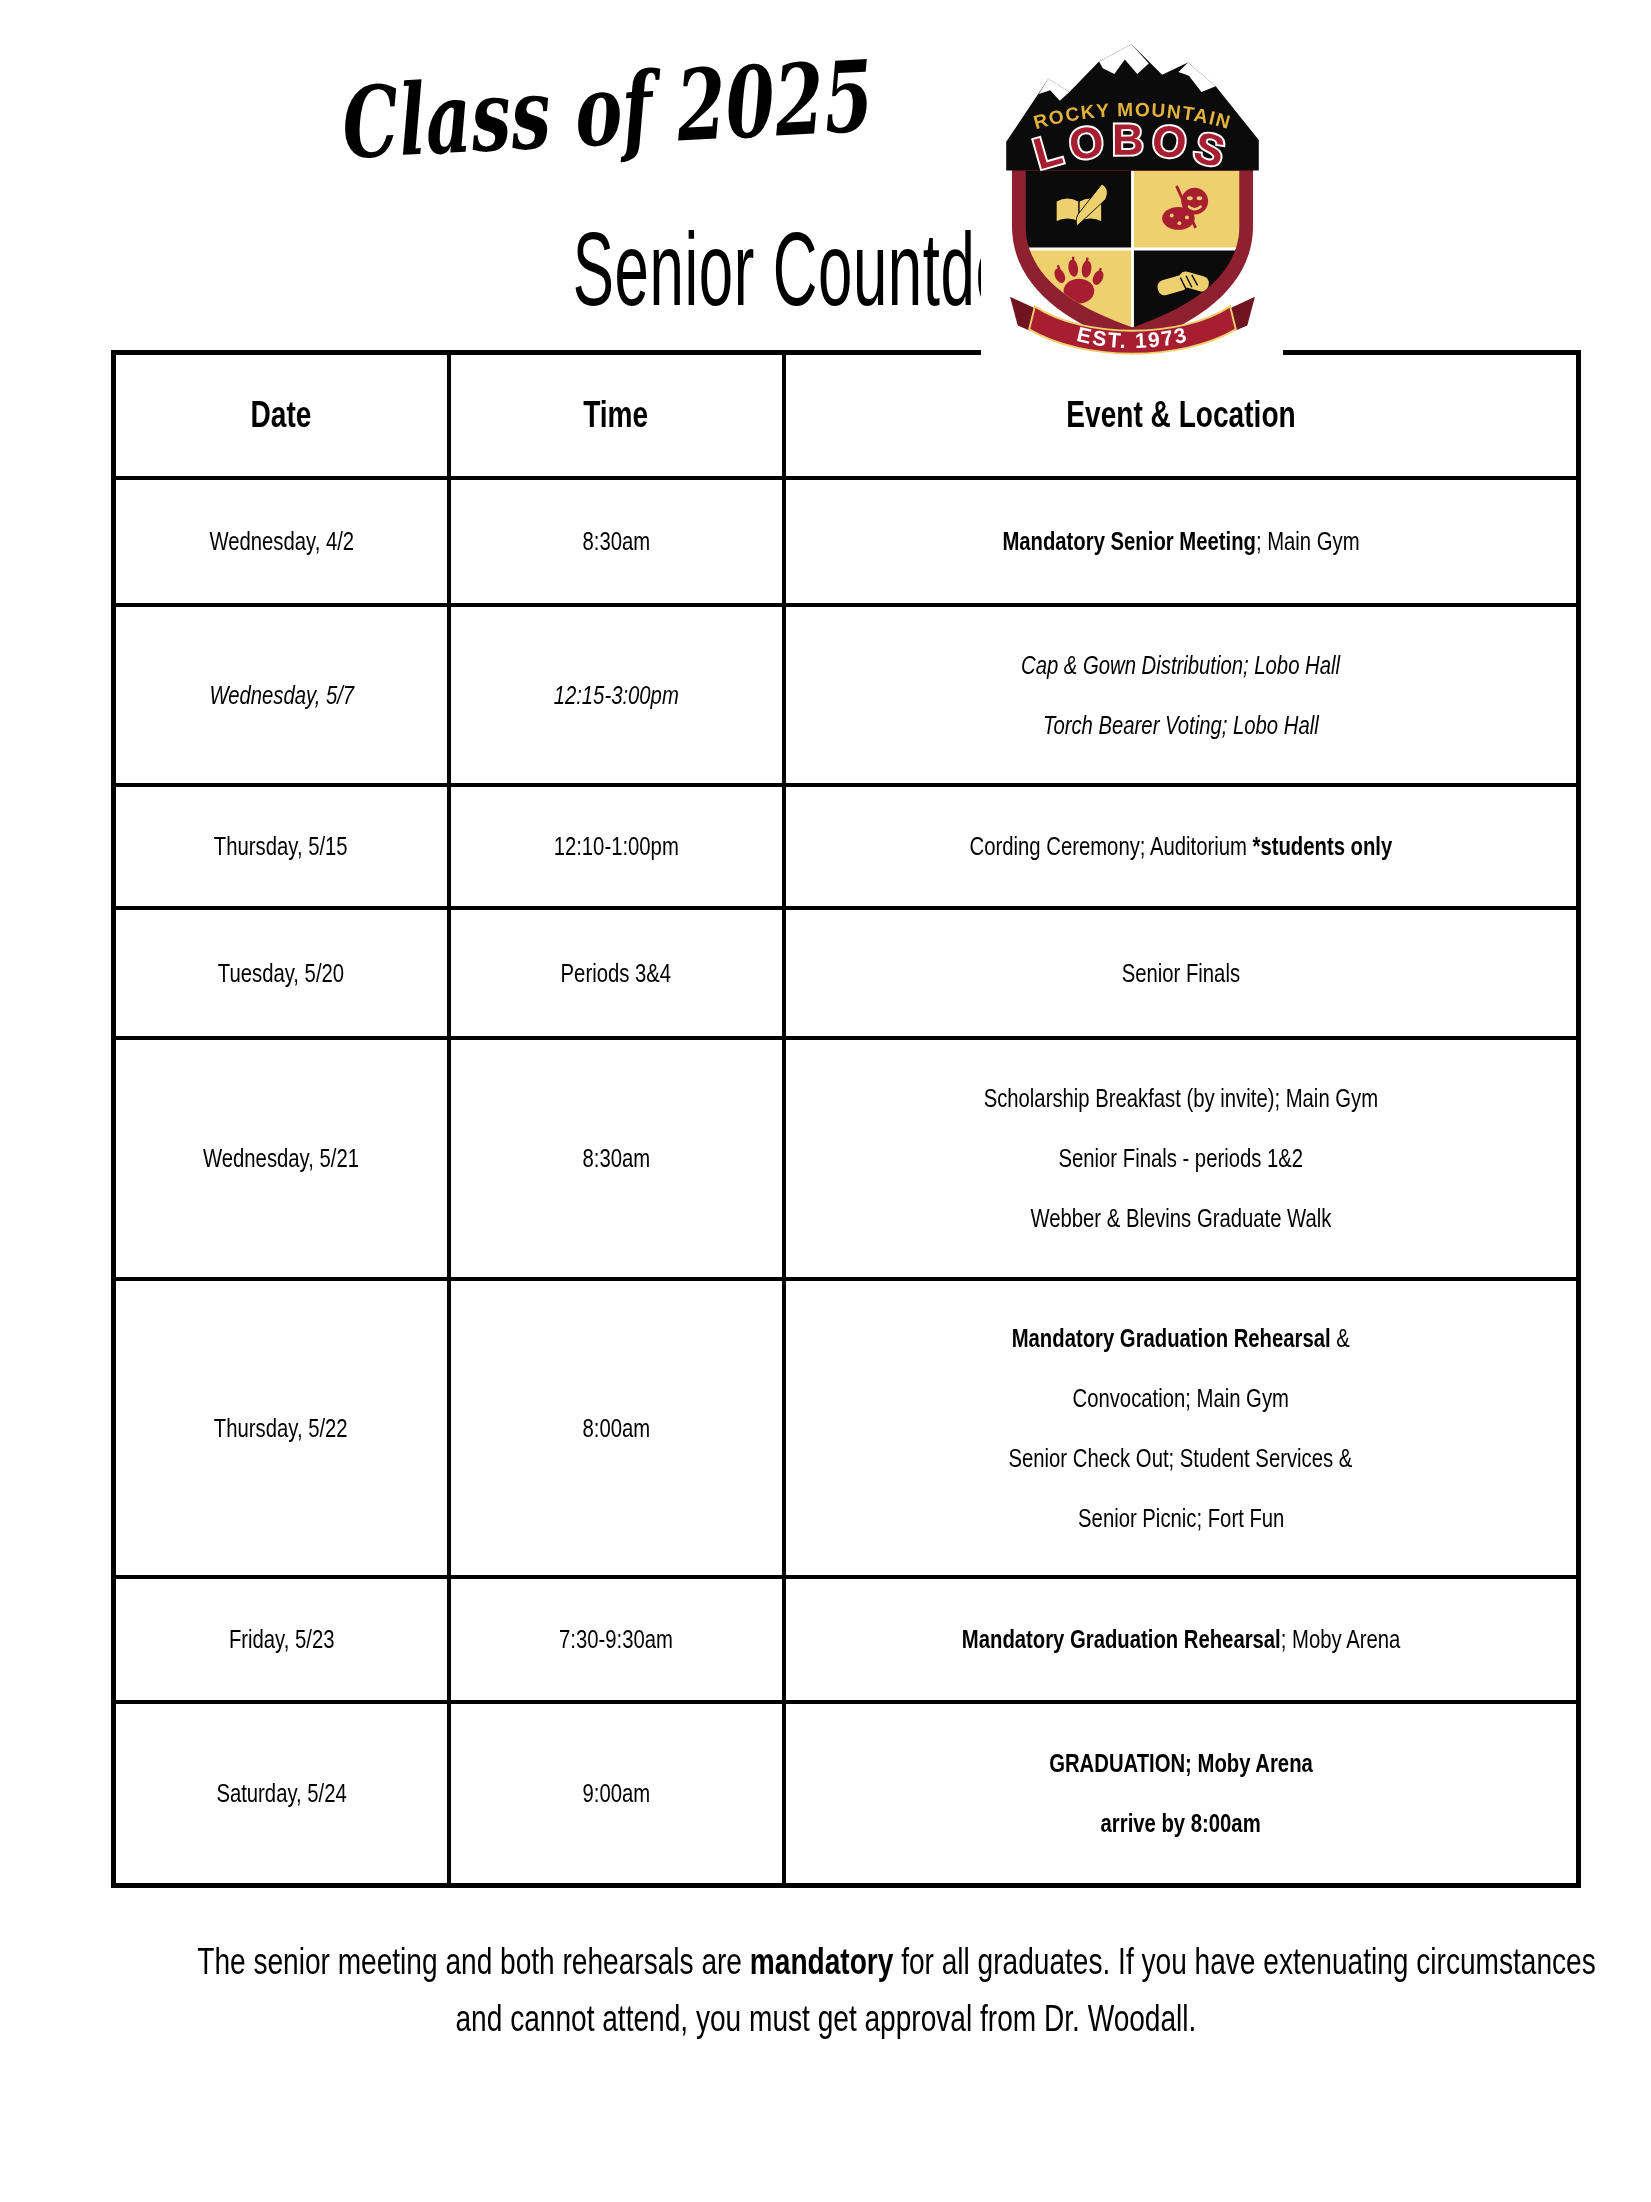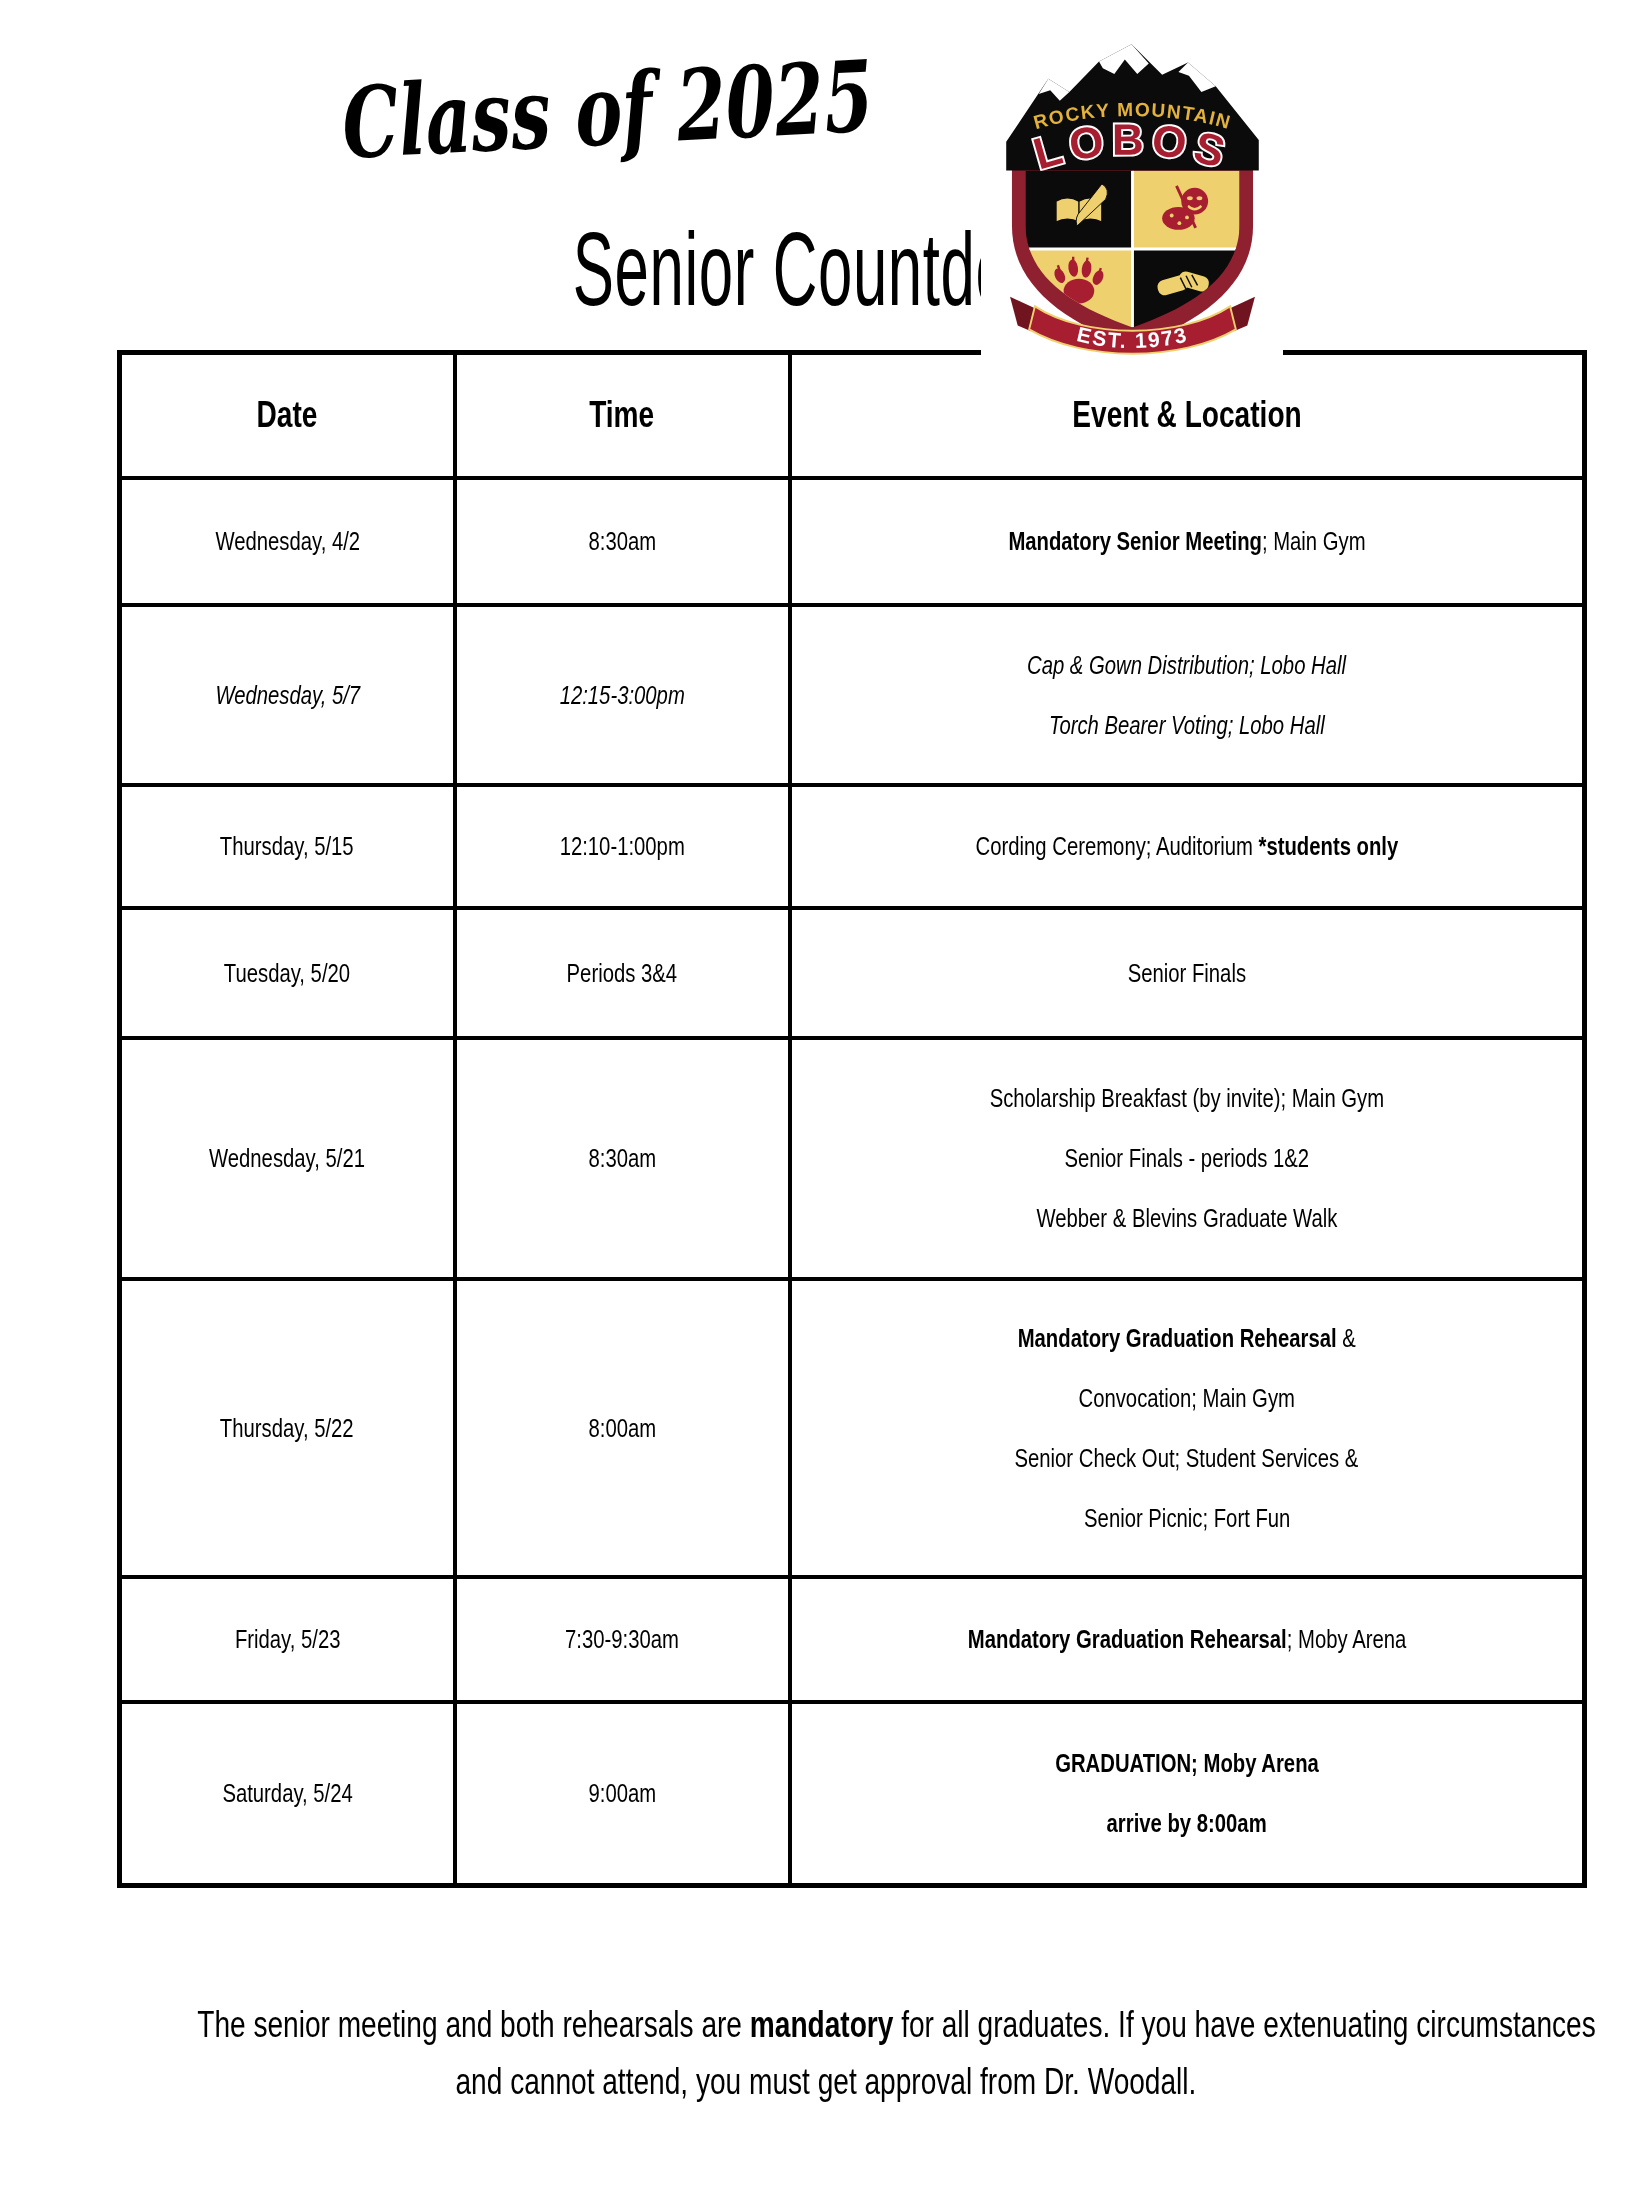--- a/index.html
+++ b/index.html
@@ -54,39 +54,39 @@
   .f-gold{fill:var(--c-gold);}
   .f-goldl{fill:var(--c-gold-light);}
   .f-black{fill:#0b0b0b;}
   .f-white{fill:#ffffff;}
   .crest-school-text{font-family:"Liberation Sans",sans-serif;font-weight:700;font-size:20px;letter-spacing:1.5px;}
   .crest-mascot-text{font-family:"Liberation Sans",sans-serif;font-weight:700;font-size:46px;letter-spacing:7px;
     paint-order:stroke;stroke:#ffffff;stroke-width:4px;}
   .crest-est-text{font-family:"Liberation Sans",sans-serif;font-weight:700;font-size:22px;letter-spacing:2px;}
 
   
-  .sched-wrap{position:absolute;left:94px;top:350px;z-index:1;padding-left:23px;}
+  .sched-wrap{position:absolute;left:88px;top:350px;z-index:1;padding-left:23px;}
   table.sched{
     border-collapse:collapse;table-layout:fixed;
     width:1464px;
     border:5.7px solid #000;
   }
   table.sched td,table.sched th{
     border:4.8px solid #000;
     text-align:center;vertical-align:middle;
     padding:0 7.6px;
     font-size:26px;line-height:60px;
     font-weight:400;
   }
   table.sched th{font-size:36px;font-weight:700;}
   .event-line{display:block;line-height:60px;text-align:center;}
 
   
   .footer{
-    position:absolute;left:0;top:1996px;width:1652px;
+    position:absolute;left:0;top:1933px;width:1652px;
     text-align:center;
     font-size:36px;
   }
   .footer-line{display:block;line-height:57px;}
 </style>
 </head>
 <body>
 
 <div class="title-script">
   <span class="cx">Class of 2025</span>

